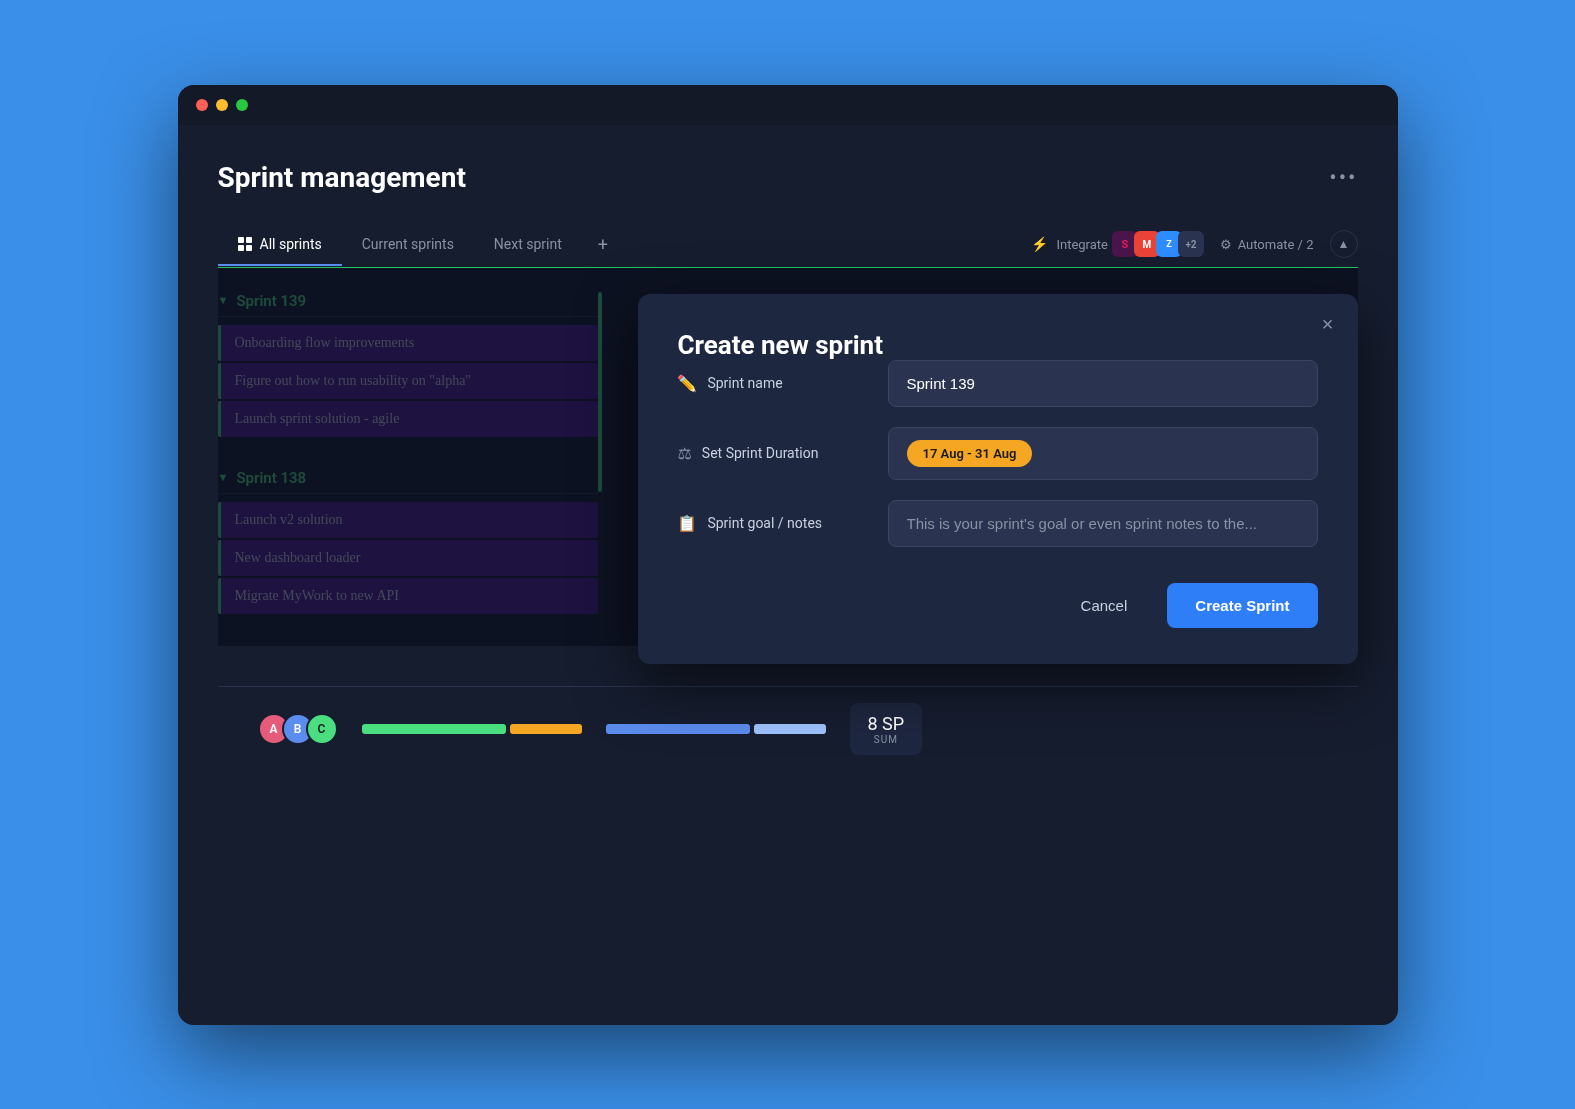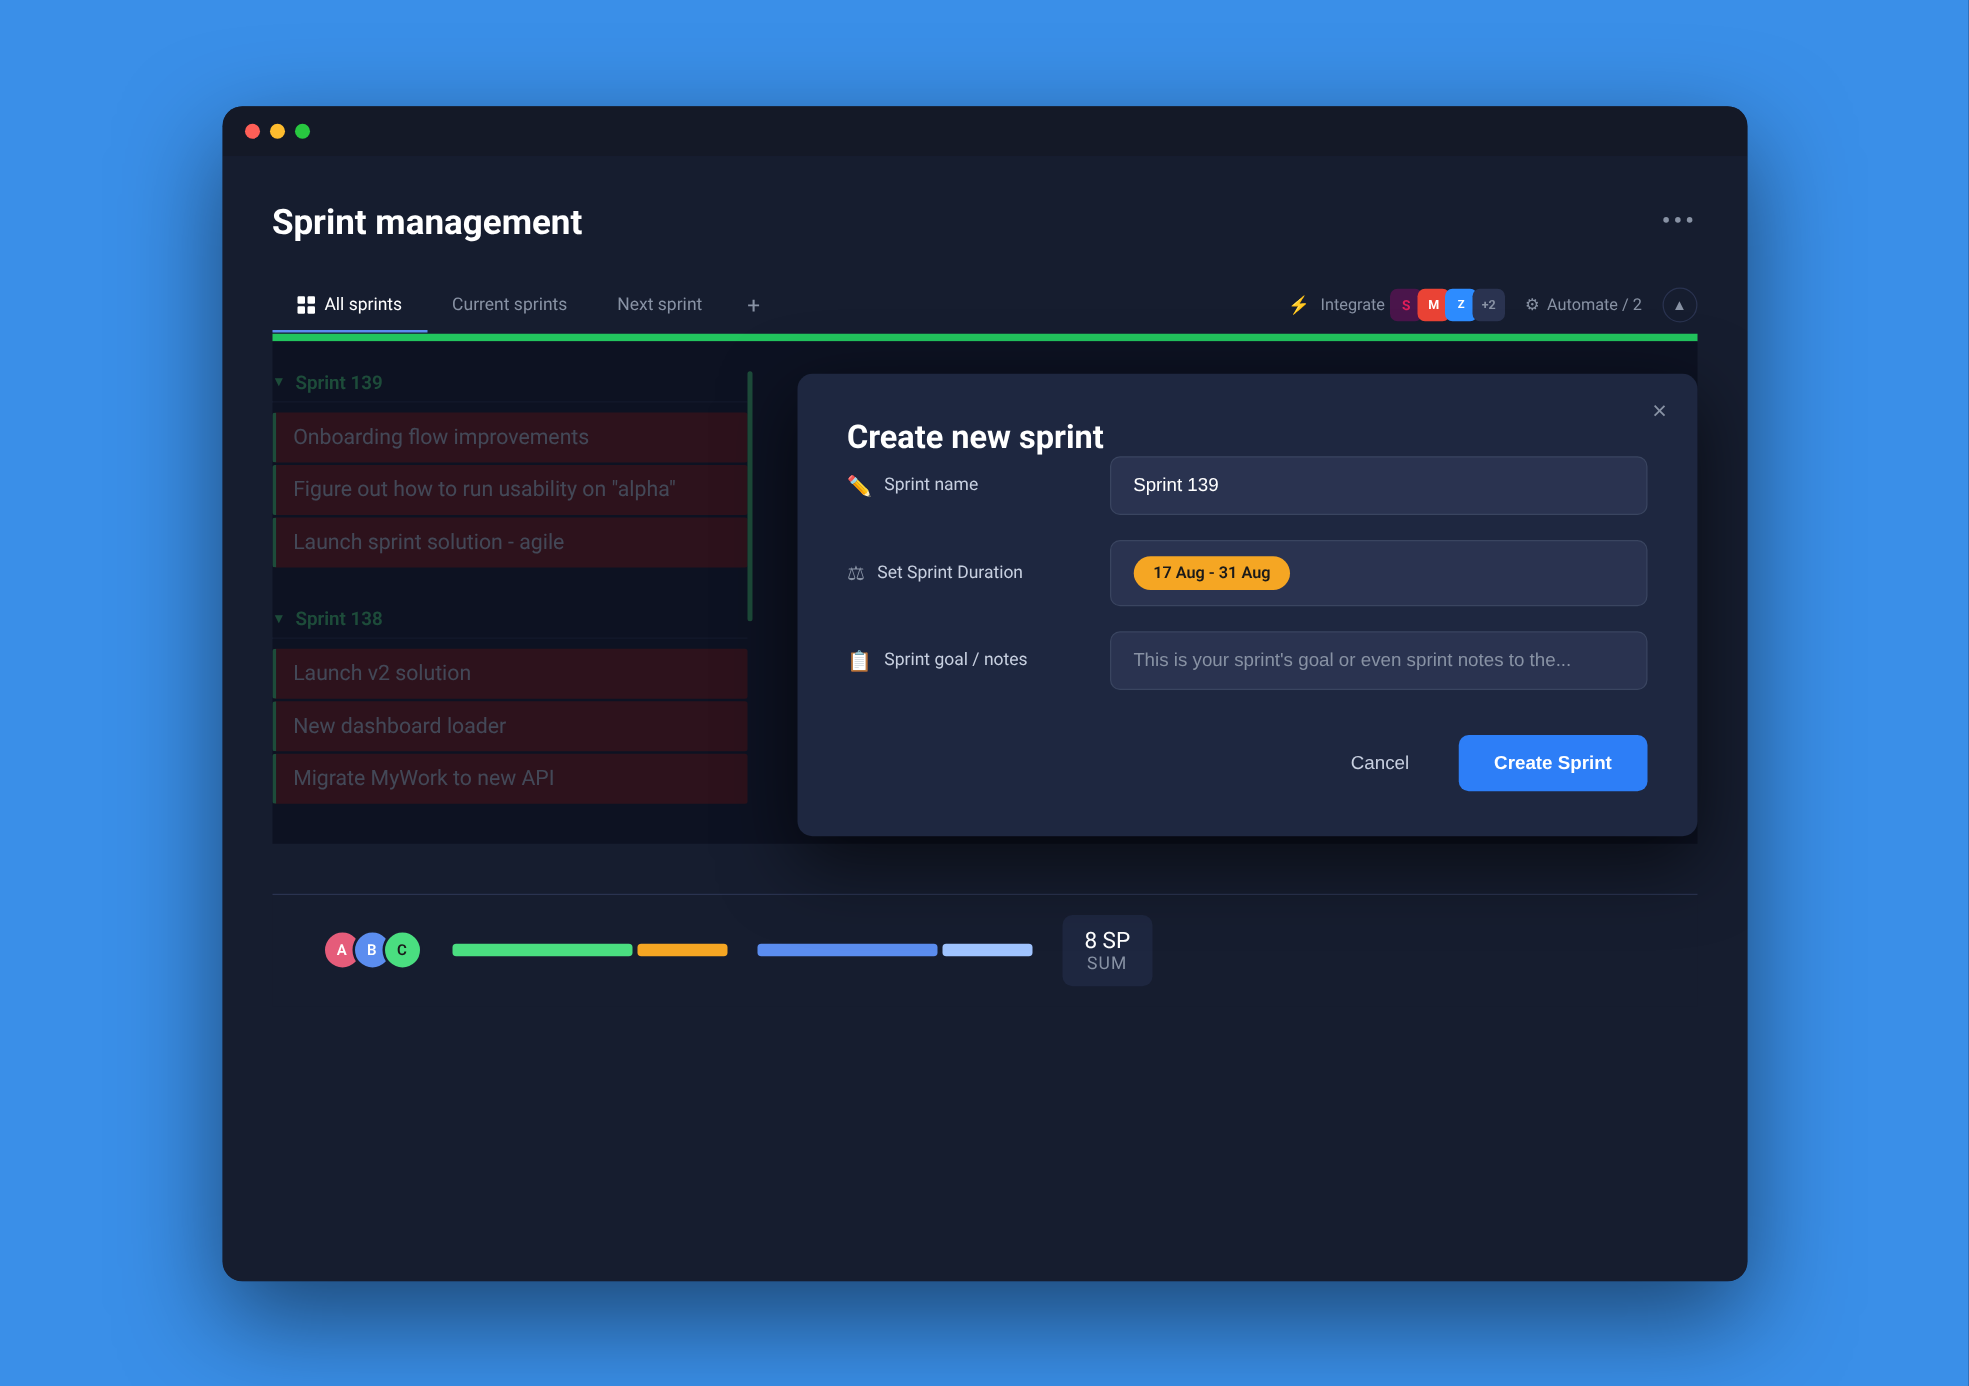--- a/index.html
+++ b/index.html
@@ -57,21 +57,21 @@
       color: #8892a4;
       font-size: 22px;
       cursor: pointer;
       letter-spacing: 2px;
     }
 
     .tabs-row {
       display: flex;
       align-items: center;
       gap: 0;
-      border-bottom: 6px solid #22c55e;
+      border-bottom: 1px solid #22c55e;
       margin-bottom: 0;
     }
     .tab {
       padding: 12px 20px;
       color: #8892a4;
       font-size: 14px;
       cursor: pointer;
       display: flex;
       align-items: center;
       gap: 8px;
@@ -169,26 +169,27 @@
       border-bottom: 1px solid #2a3350;
     }
     .sprint-section-header .chevron {
       font-size: 11px;
     }
     .sprint-item {
       display: flex;
       align-items: center;
       padding: 10px 14px;
       color: #c8d0e0;
-      font-size: 17px;
-      background: #7f1d1d;
+      font-size: 14px;
+      background: #4c1d95;
       margin-bottom: 2px;
       border-left: 3px solid #4ade80;
       border-radius: 2px;
       cursor: pointer;
+      font-family: Liberation Serif, serif;
     }
     .sprint-progress-bar {
       position: absolute;
       left: 380px;
       top: 24px;
       width: 4px;
       background: #4ade80;
       height: 200px;
       border-radius: 2px;
     }
@@ -366,21 +367,21 @@
       border-radius: 8px;
       padding: 10px 18px;
       text-align: center;
     }
     .sp-number {
       font-size: 18px;
       font-weight: 400;
       color: #ffffff;
     }
     .sp-label {
-      font-size: 14px;
+      font-size: 10px;
       color: #8892a4;
       text-transform: uppercase;
       letter-spacing: 1px;
       text-align: center;
     }
 
     
     .grid-icon {
       display: inline-grid;
       grid-template-columns: 1fr 1fr;

